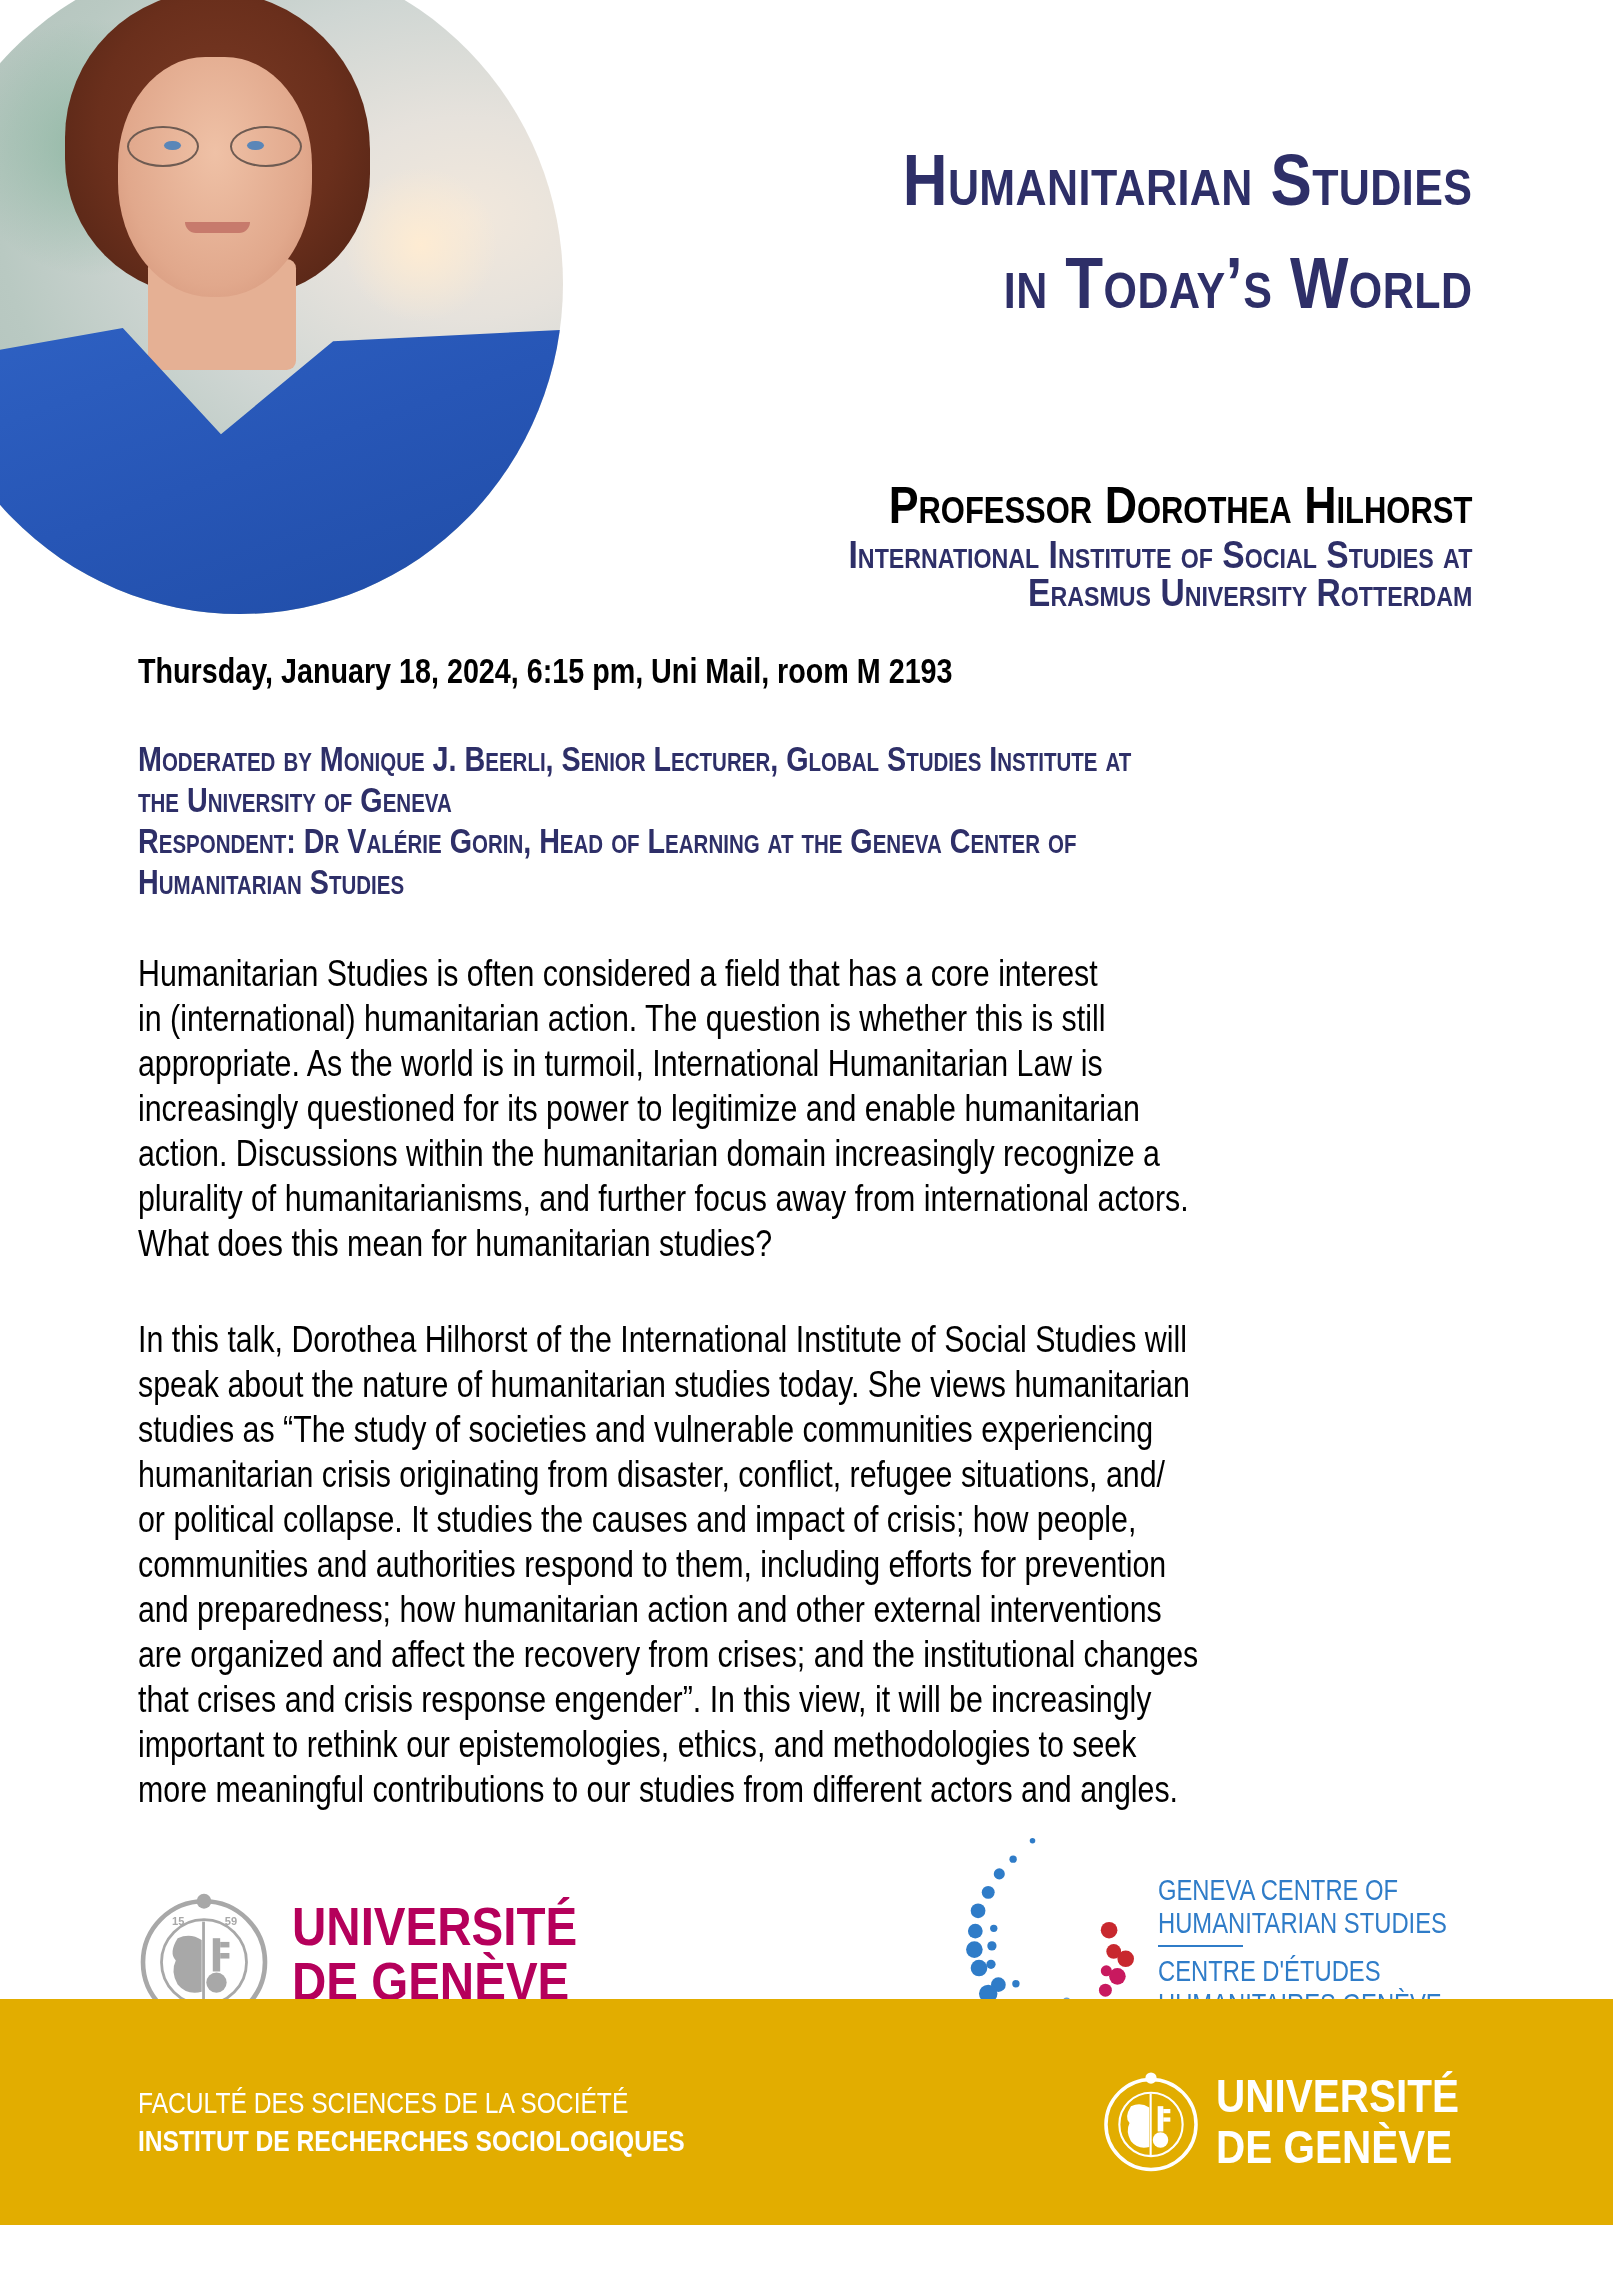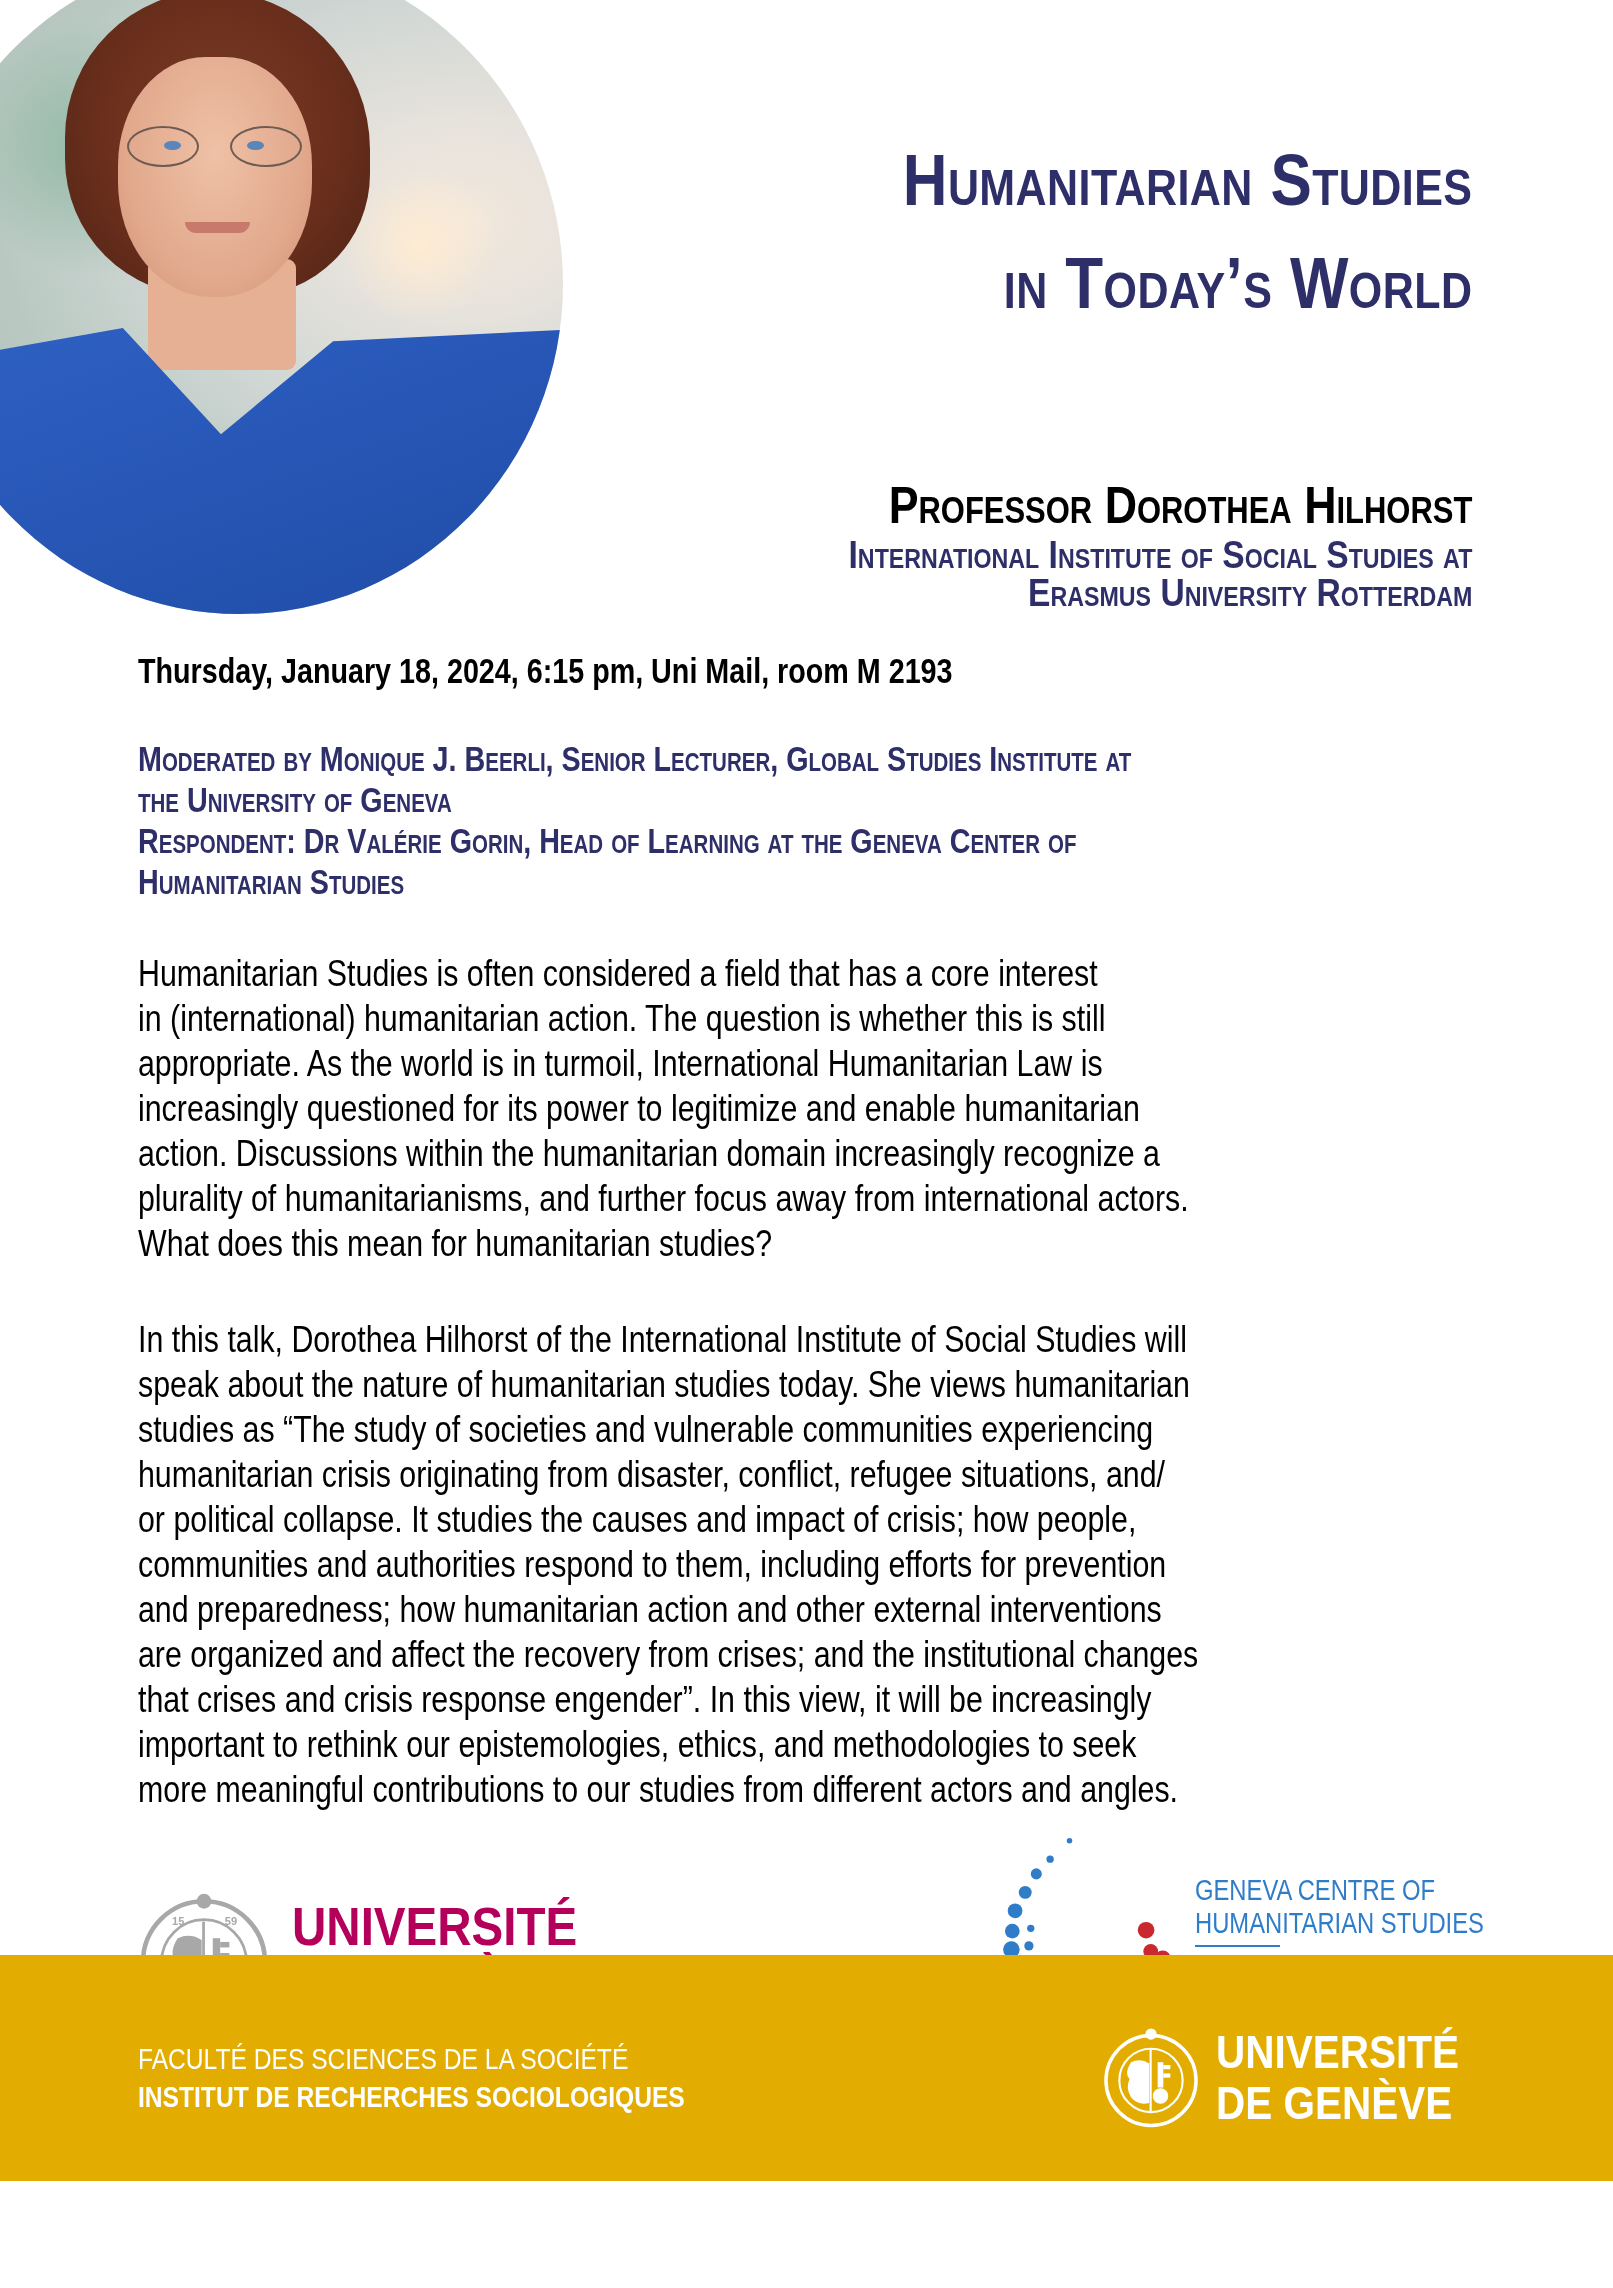--- a/index.html
+++ b/index.html
@@ -57,29 +57,29 @@
 
   
   .unige-logo { position: absolute; left: 137px; top: 1892px; width: 517px; height: 175px; }
   .seal { position: absolute; left: 0; top: 0; width: 134px; height: 134px; }
   .unige-text { position: absolute; left: 155px; top: 7.4px; color: #b5005b; font-weight: bold; font-size: 54px; line-height: 55px;
     transform: scaleX(0.88); transform-origin: left top; white-space: nowrap; }
   .unige-rule { position: absolute; left: 140px; top: 132px; width: 321px; height: 1.8px; background: #222; }
   .unige-sub { position: absolute; left: 155px; top: 146px; font-weight: bold; font-size: 25px; letter-spacing: 0.5px; color: #111; white-space: nowrap;
     transform: scaleX(0.92); transform-origin: left top; }
 
-  .gchs-logo { position: absolute; left: 1001px; top: 1837px; width: 498px; height: 203px; }
+  .gchs-logo { position: absolute; left: 964px; top: 1837px; width: 498px; height: 203px; }
   .dots { position: absolute; left: 0; top: 0; width: 185px; height: 203px; }
   .gchs-text { position: absolute; left: 194px; top: 37px; color: #2f7cc8; font-size: 29px; line-height: 33px; white-space: nowrap;
     transform: scaleX(0.82); transform-origin: left top; }
   .gchs-rule { position: absolute; left: 194px; top: 108px; width: 85px; height: 1.8px; background: #2f7cc8; }
   .gchs-text2 { top: 118px; }
 
   
-  .footer { position: absolute; left: 0; top: 1955px; width: 1613px; height: 226px; background: #e2ad00; }
+  .footer { position: absolute; left: 0; top: 1999px; width: 1613px; height: 226px; background: #e2ad00; }
   .footer .fac { position: absolute; left: 138px; top: 85px; color: #fff; font-size: 30px; line-height: 37px; white-space: nowrap;
     transform: scaleX(0.82); transform-origin: left top; }
   .footer .inst { position: absolute; left: 138px; top: 123px; color: #fff; font-size: 30px; font-weight: bold; line-height: 37px; white-space: nowrap;
     transform: scaleX(0.82); transform-origin: left top; }
   .footer .seal-w { position: absolute; left: 1100px; top: 72px; width: 102px; height: 102px; }
   .footer .unige-w { position: absolute; left: 1216px; top: 72px; color: #fff; font-weight: bold; font-size: 46px; line-height: 51px; white-space: nowrap;
     transform: scaleX(0.88); transform-origin: left top; }
 </style>
 </head>
 <body>

